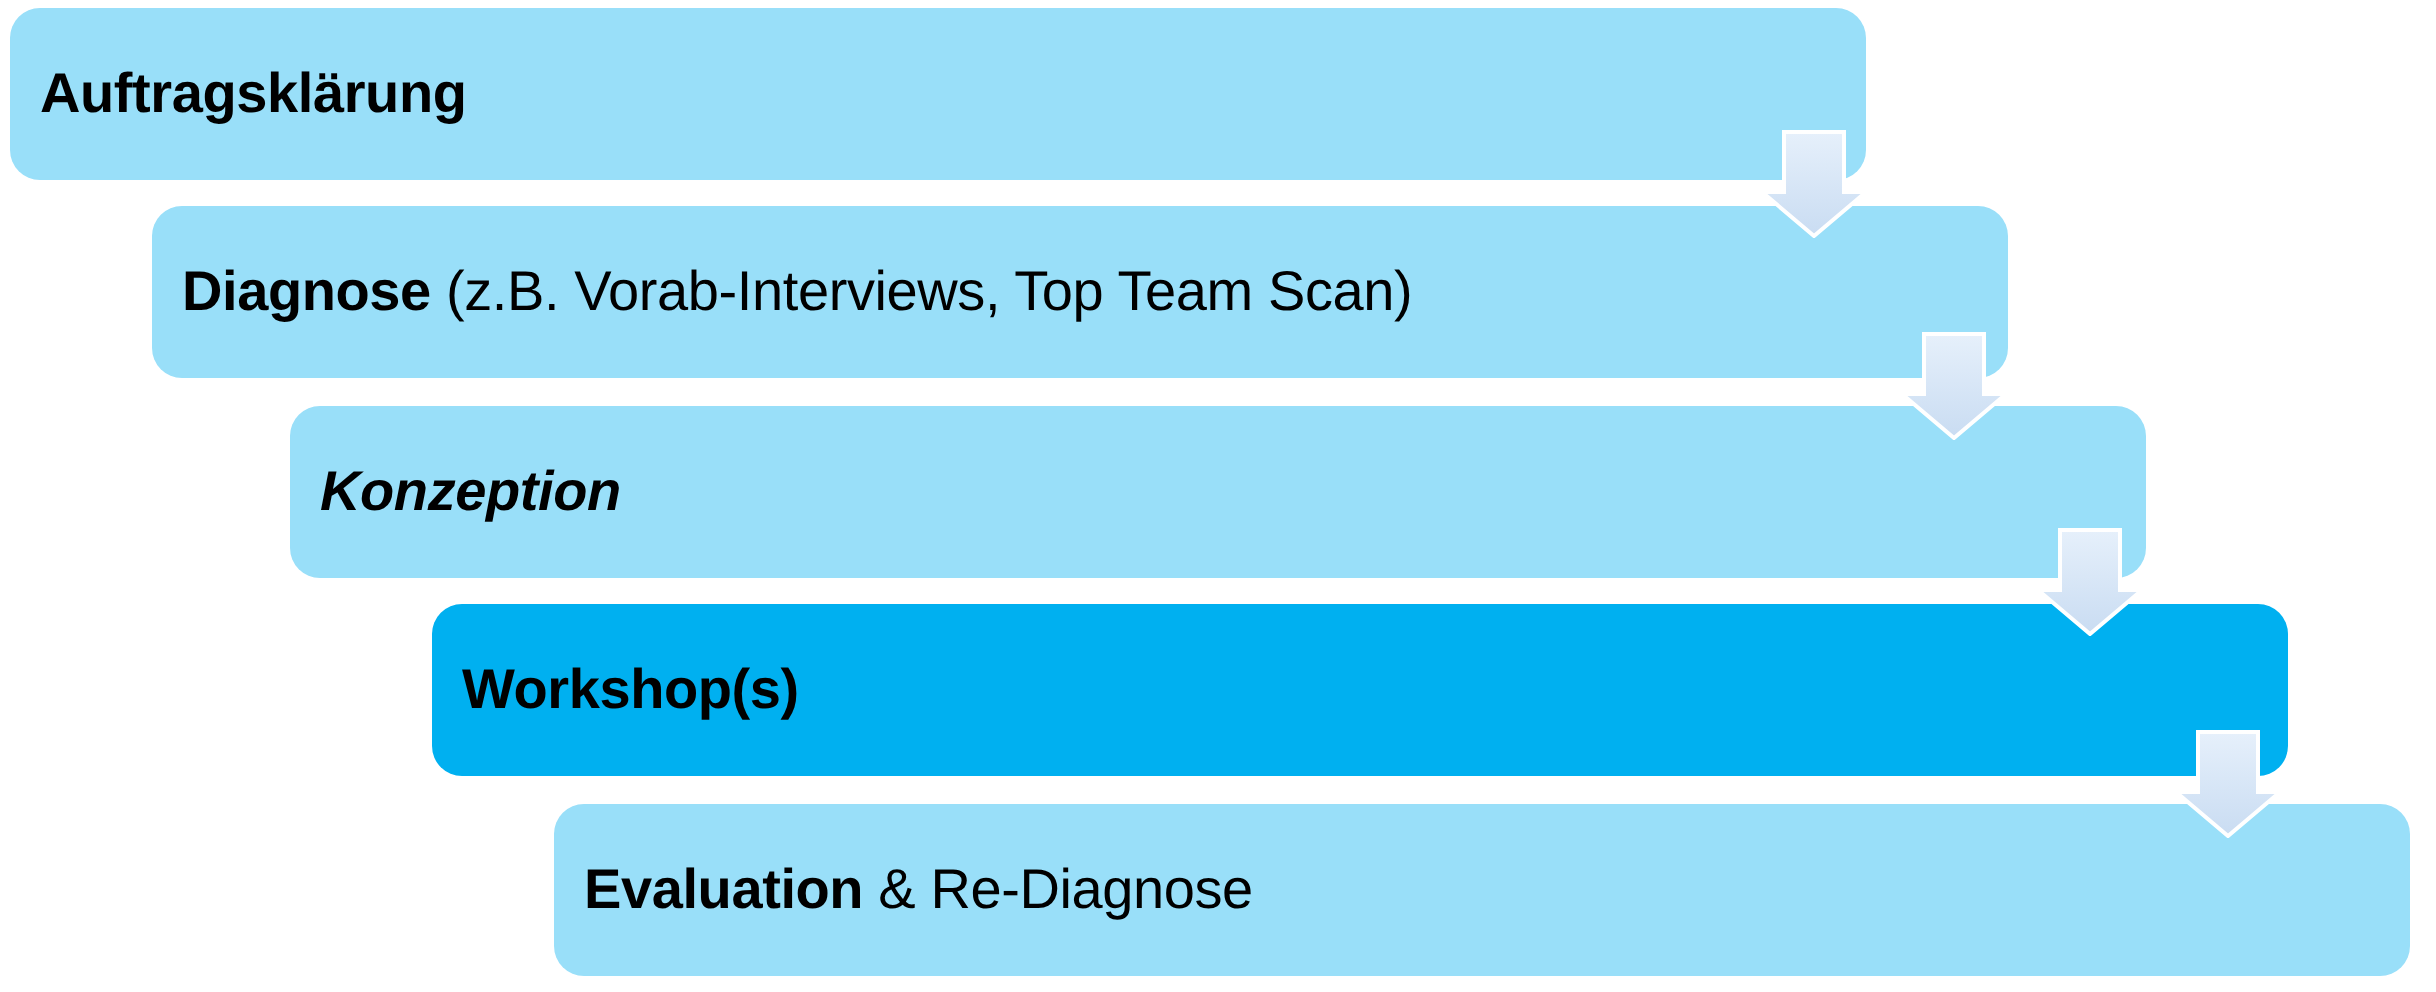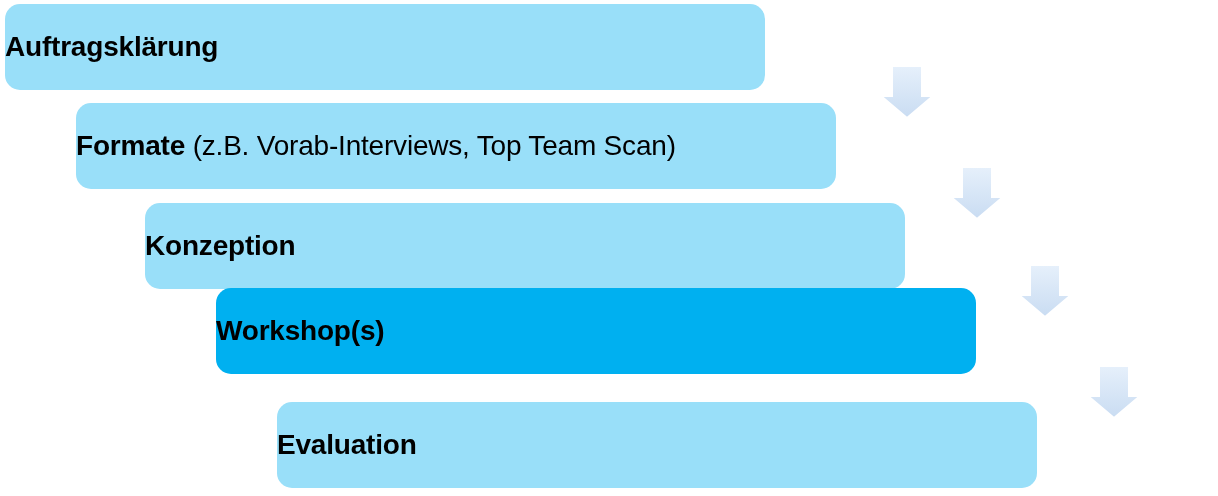--- a/index.html
+++ b/index.html
@@ -10,25 +10,26 @@
   #canvas {
     position: relative;
     width: 1218px;
     height: 496px;
     background: #ffffff;
     overflow: hidden;
     font-family: "Liberation Sans", sans-serif;
   }
   .step {
     position: absolute;
-    width: 760px;
+    width: 928px;
     height: 86px;
     border-radius: 15px;
     display: flex;
     align-items: center;
+    padding-left: 15px;
     box-sizing: border-box;
     color: var(--text, #000000);
     font-size: 28px;
     letter-spacing: -0.2px;
     white-space: nowrap;
   }
   .step.light { background: var(--light, #99DFF9); }
   .step.dark  { background: var(--dark,  #00B0F0); }
   .step-title { font-weight: bold; }
   .step-detail { margin-left: 0.27em; font-weight: normal; }
@@ -42,34 +43,35 @@
 </head>
 <body>
 
 <div id="canvas">
 
   <div class="step light" style="left:5px; top:4px;">
     <span class="step-title">Auftragsklärung</span>
   </div>
 
   <div class="step light" style="left:76px; top:103px;">
-    <span class="step-title">Formate</span>
+    <span class="step-title">Diagnose</span>
       <span class="step-detail">(z.B. Vorab-Interviews, Top Team Scan)</span>
   </div>
 
-  <div class="step light" style="left:145px; top:203px;">
+  <div class="step light" style="left:145px; top:203px;font-style:italic;">
     <span class="step-title">Konzeption</span>
   </div>
 
-  <div class="step dark" style="left:216px; top:288px;">
+  <div class="step dark" style="left:216px; top:302px;">
     <span class="step-title">Workshop(s)</span>
   </div>
 
   <div class="step light" style="left:277px; top:402px;">
     <span class="step-title">Evaluation</span>
+      <span class="step-detail">&amp; Re-Diagnose</span>
   </div>
 
   <div class="arrow" style="left:879px; top:65px;">
     <svg width="56" height="54" viewBox="0 0 56 54">
       <defs>
         <linearGradient id="arrowGrad" x1="0" y1="0" x2="0" y2="1">
           <stop offset="0" style="stop-color:var(--arrow-top, #E6F0FB)"></stop>
           <stop offset="1" style="stop-color:var(--arrow-bottom, #C9DCF2)"></stop>
         </linearGradient>
       </defs>

